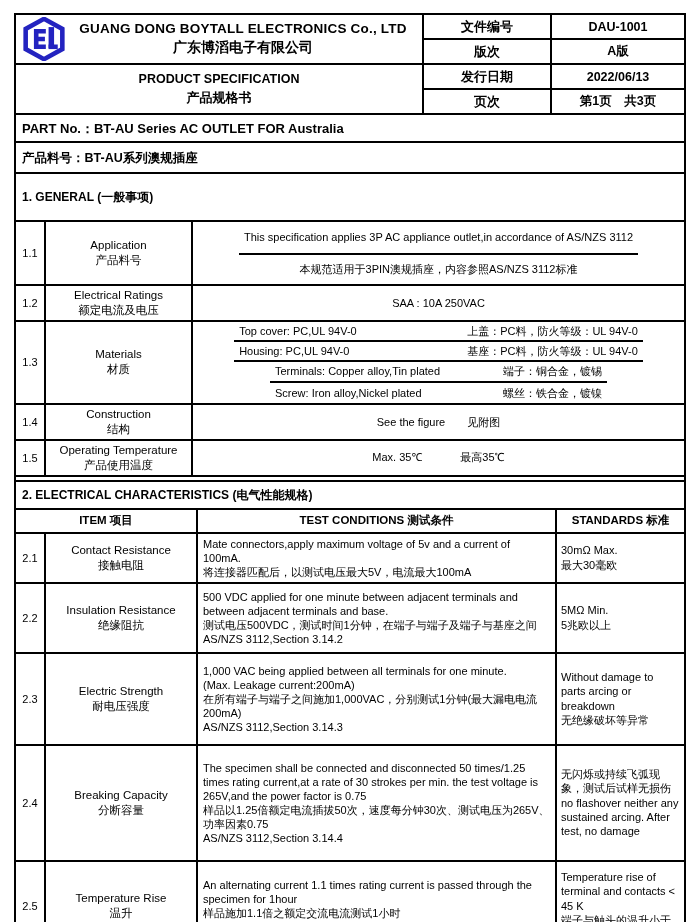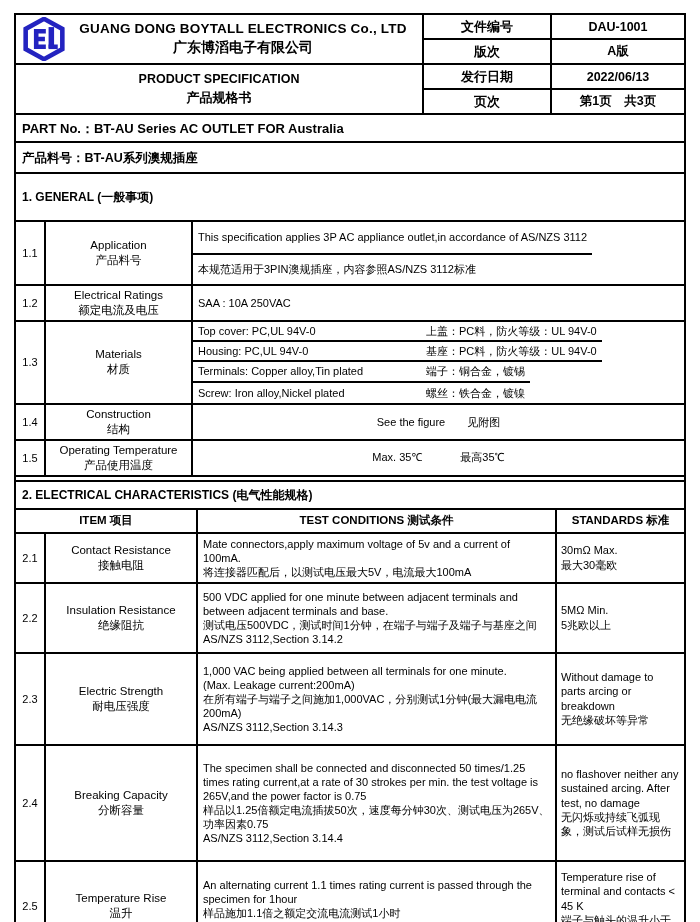--- a/index.html
+++ b/index.html
@@ -38,21 +38,21 @@
   .part-cn { height:31px; font-size:12.5px; }
   .sec-title { height:48px; font-size:12px; }
 
   
   .trow { display:grid; }
   .s1 { grid-template-columns:30px 147px 1fr; }
   .s2 { grid-template-columns:30px 152px 359px 1fr; }
   .cell { display:flex; align-items:center; }
   .num { justify-content:center; font-size:11px; }
   .item { flex-direction:column; justify-content:center; text-align:left; font-size:11.5px; line-height:1.3; padding:2px; }
-  .content { flex-direction:column; align-items:flex-start; justify-content:center; font-size:11px; line-height:1.3; }
+  .content { flex-direction:column; align-items:center; justify-content:center; font-size:11px; line-height:1.3; }
   .content.pad { padding:3px 5px; }
   .subrow { display:flex; align-items:center; padding:2px 5px; }
   .subline { border-bottom:2px solid #000; }
   .pair-en { width:228px; flex:0 0 228px; }
   .cond { font-size:11px; line-height:1.28; padding:3px 5px; display:flex; flex-direction:column; justify-content:center; }
   .std  { font-size:11px; line-height:1.3; padding:3px 4px; display:flex; flex-direction:column; justify-content:center; }
   .hdr-col { justify-content:center; font-weight:bold; font-size:11.5px; }
   .gap-row { height:5px; border-bottom:2px solid #000; }
   .inline-cn { margin-left:22px; }
   .inline-cn-wide { margin-left:38px; }
@@ -233,22 +233,22 @@
     <div class="cell item b-r">
       <div>Breaking Capacity</div>
       <div>分断容量</div>
     </div>
     <div class="cond b-r" style="min-height:114px">
       <div>The specimen shall be connected and disconnected 50 times/1.25 times rating current,at a rate of 30 strokes per min. the test voltage is 265V,and the power factor is 0.75</div>
       <div>样品以1.25倍额定电流插拔50次，速度每分钟30次、测试电压为265V、功率因素0.75</div>
       <div>AS/NZS 3112,Section 3.14.4</div>
     </div>
     <div class="std">
+      <div>无闪烁或持续飞弧现象，测试后试样无损伤</div>
       <div>no flashover neither any sustained arcing. After test, no damage</div>
-      <div>无闪烁或持续飞弧现象，测试后试样无损伤</div>
     </div>
   </div>
 
   <div class="trow s2">
     <div class="cell num b-r">2.5</div>
     <div class="cell item b-r">
       <div>Temperature Rise</div>
       <div>温升</div>
     </div>
     <div class="cond b-r" style="min-height:88px">

